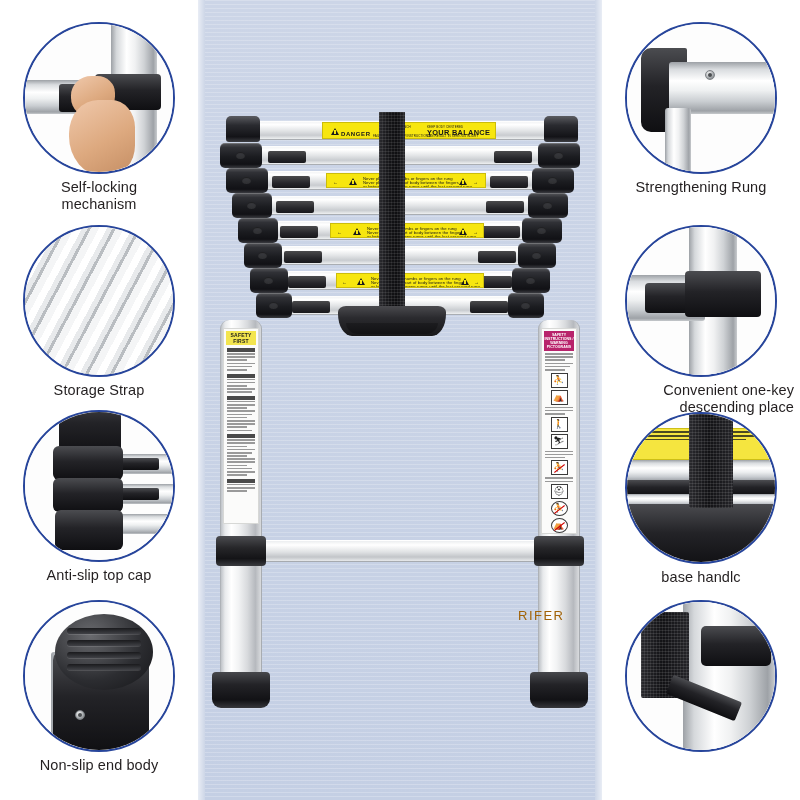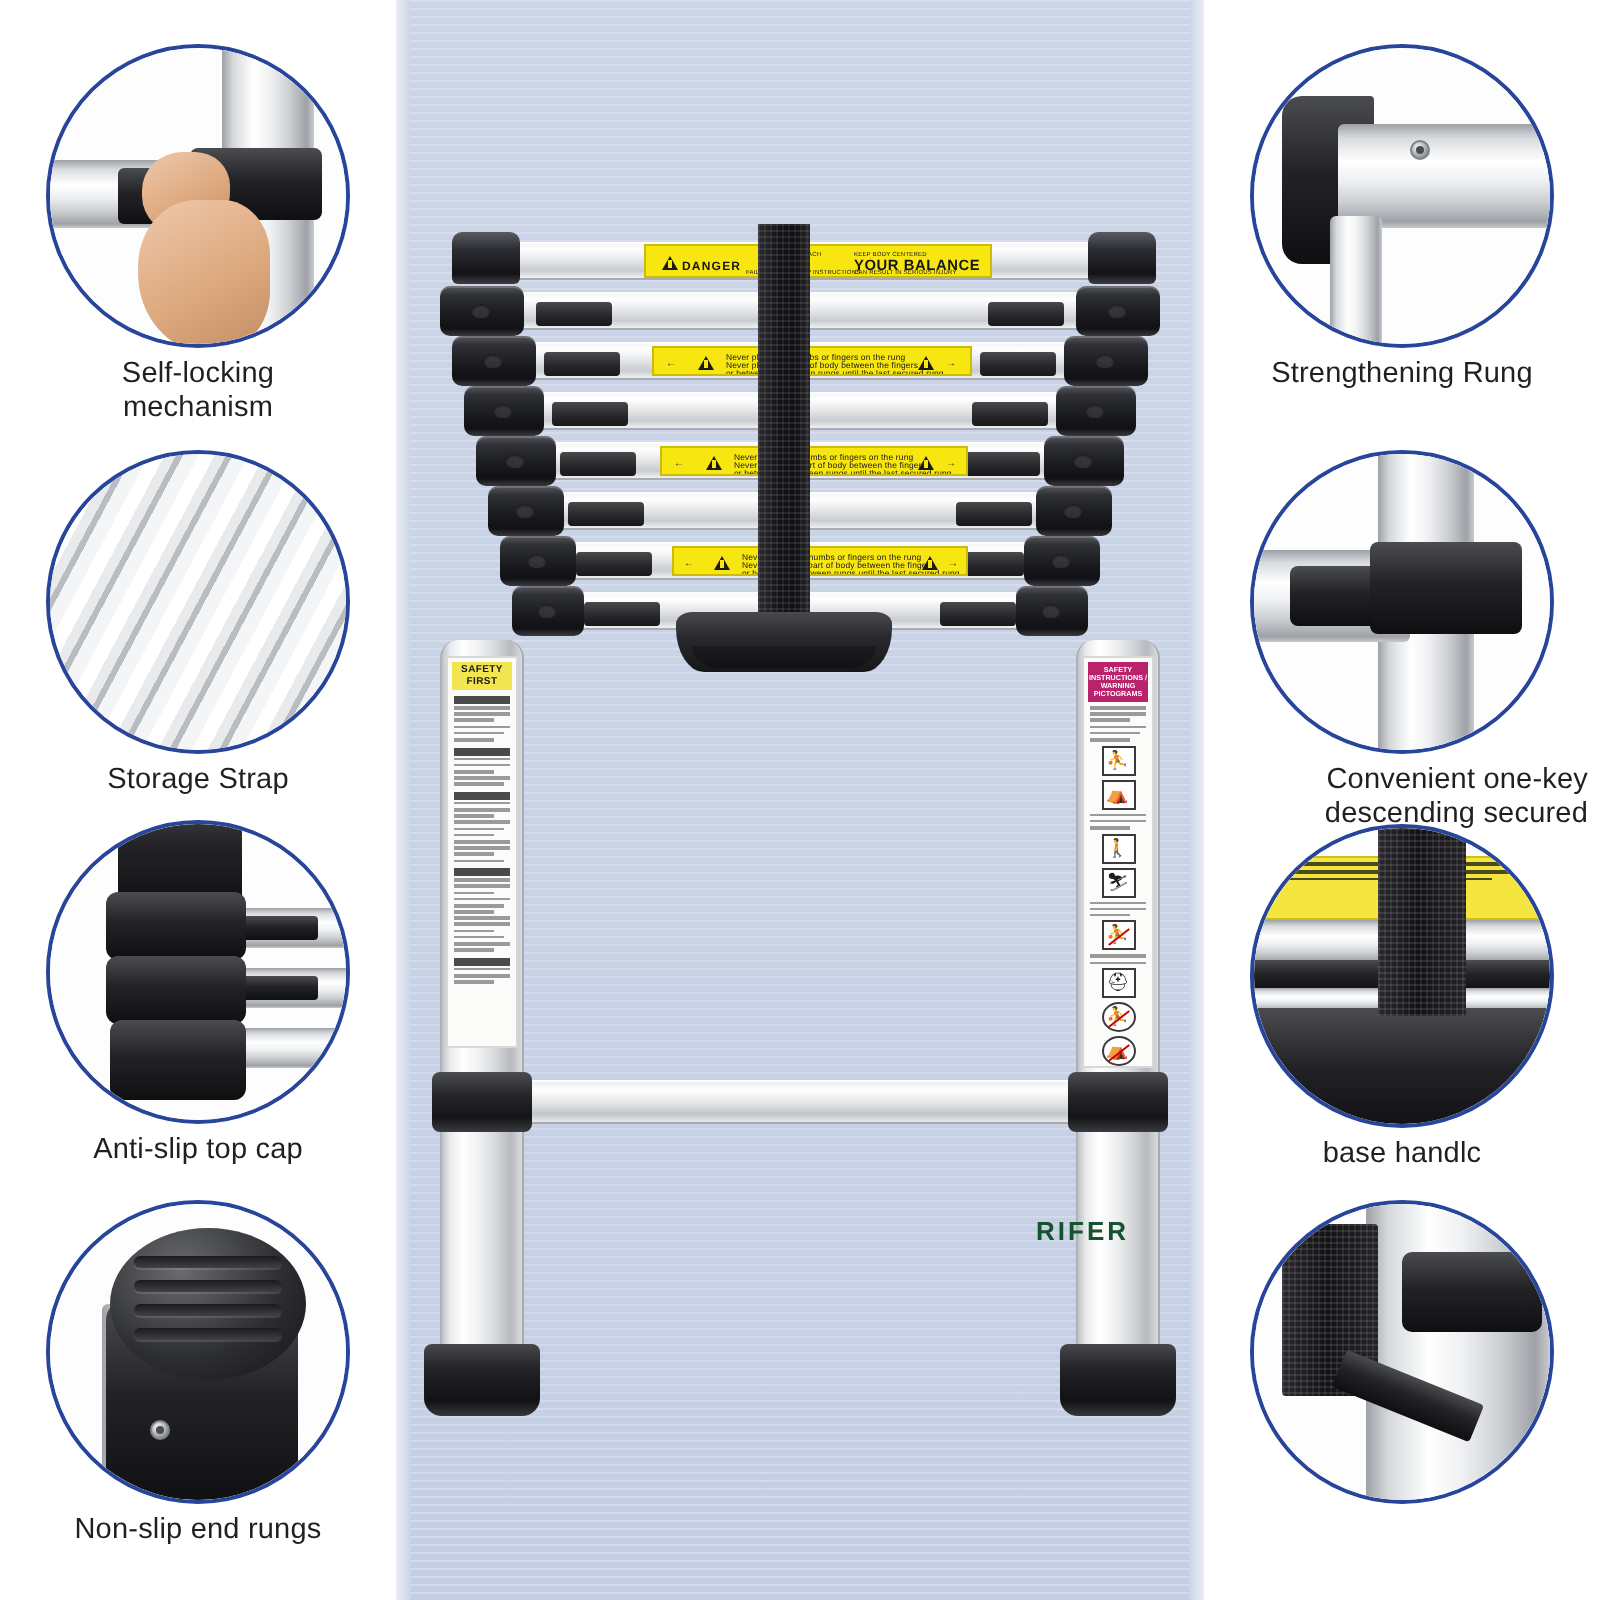--- a/index.html
+++ b/index.html
@@ -143,21 +143,21 @@
     display:flex;align-items:center;justify-content:center;
     font-size:9px; color:#1d1d1d; line-height:1;
   }
   .picto.ban{ position:relative; }
   .picto.ban::after{
     content:""; position:absolute; left:1px;right:1px;top:50%;height:1px;
     background:#c00; transform:rotate(-38deg);
   }
   .picto.circ{ border-radius:50%; }
   .brand{
-    position:absolute; font-size:13px; font-weight:bold; color:#14532d;
+    position:absolute; font-size:13px; font-weight:normal; color:#a16207;
     letter-spacing:1.5px; font-family:"Liberation Sans", sans-serif;
   }
 
   
   .callout{ position:absolute; width:186px; text-align:center; }
   .bubble{
     position:relative; width:152px; height:152px; margin:0 auto;
     border-radius:50%; border:2.5px solid #27459b; overflow:hidden;
     background:#f3f4f6;
   }
@@ -534,21 +534,21 @@
       <div class="capdisc" style="left:30px; top:12px; width:98px; height:76px;">
         <i style="top:14px;"></i>
           <i style="top:26px;"></i>
           <i style="top:38px;"></i>
           <i style="top:50px;"></i>
       </div>
       <div class="screwhead" style="left:50px; top:108px;"></div>
     </div>
   </div>
   <div class="cap">
-    <div>Non-slip end rungs</div>
+    <div>Non-slip end body</div>
   </div>
 </div>
 
 <div class="callout" style="left:608px; top:22px;">
   <div class="bubble">
     <div class="art b-bg-white">
       <div class="blk" style="left:14px; top:24px; width:46px; height:84px; border-radius:10px 2px 2px 10px;"></div>
       <div class="tube-h" style="left:42px; top:38px; width:124px; height:52px;"></div>
       <div class="tube" style="left:38px; top:84px; width:26px; height:70px;"></div>
       <div class="screwhead" style="left:78px; top:46px;"></div>
@@ -563,21 +563,21 @@
   <div class="bubble">
     <div class="art b-bg-white">
       <div class="tube" style="left:62px; top:-14px; width:48px; height:184px;"></div>
       <div class="tube-h" style="left:-4px; top:48px; width:82px; height:46px;"></div>
       <div class="blk" style="left:18px; top:56px; width:44px; height:30px; border-radius:4px;"></div>
       <div class="blk" style="left:58px; top:44px; width:76px; height:46px; border-radius:4px;"></div>
     </div>
   </div>
   <div class="cap">
     <div>Convenient one-key</div>
-    <div>descending secured</div>
+    <div>descending place</div>
   </div>
 </div>
 
 <div class="callout" style="left:608px; top:412px;">
   <div class="bubble">
     <div class="art b-bg-white">
       <div class="ylabel" style="left:-10px; top:14px; width:180px; height:32px;">
         <i style="width:86%"></i>
           <i style="width:94%"></i>
           <i style="width:70%"></i>

